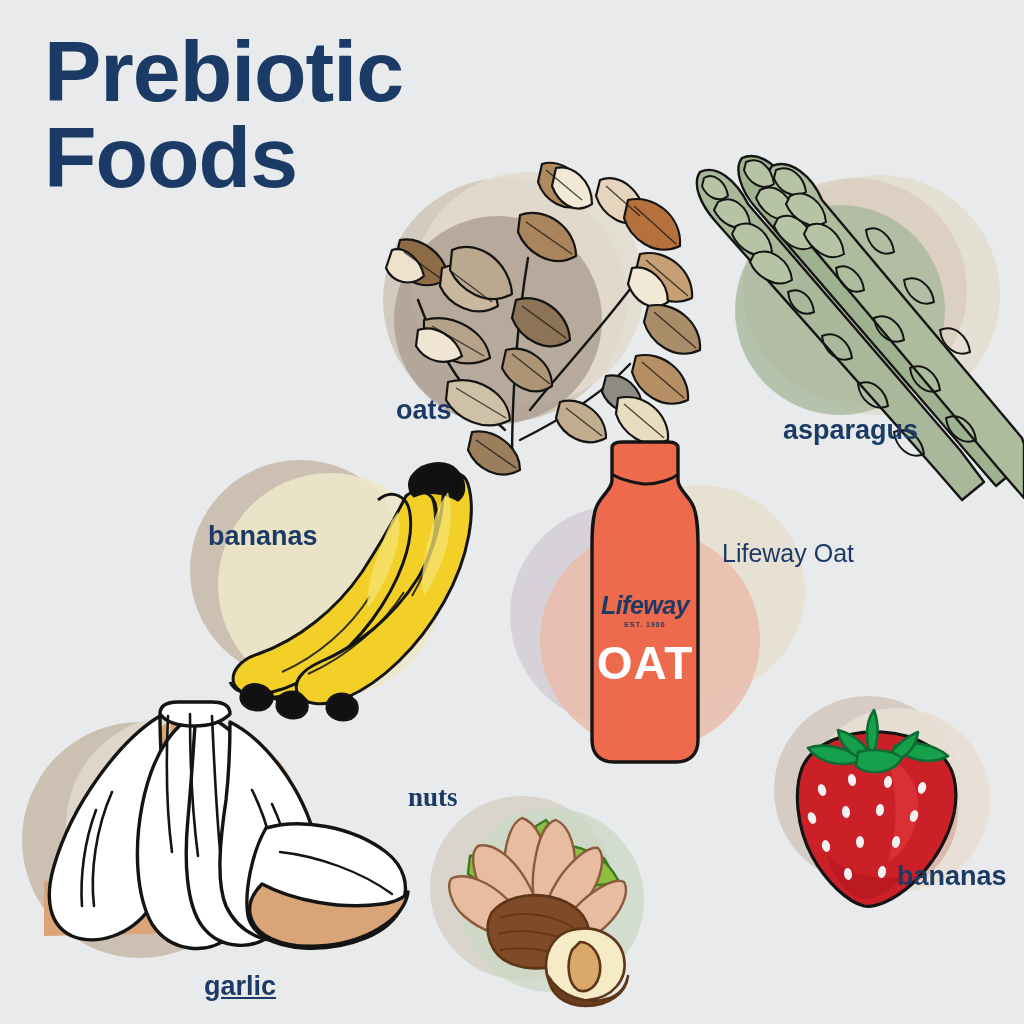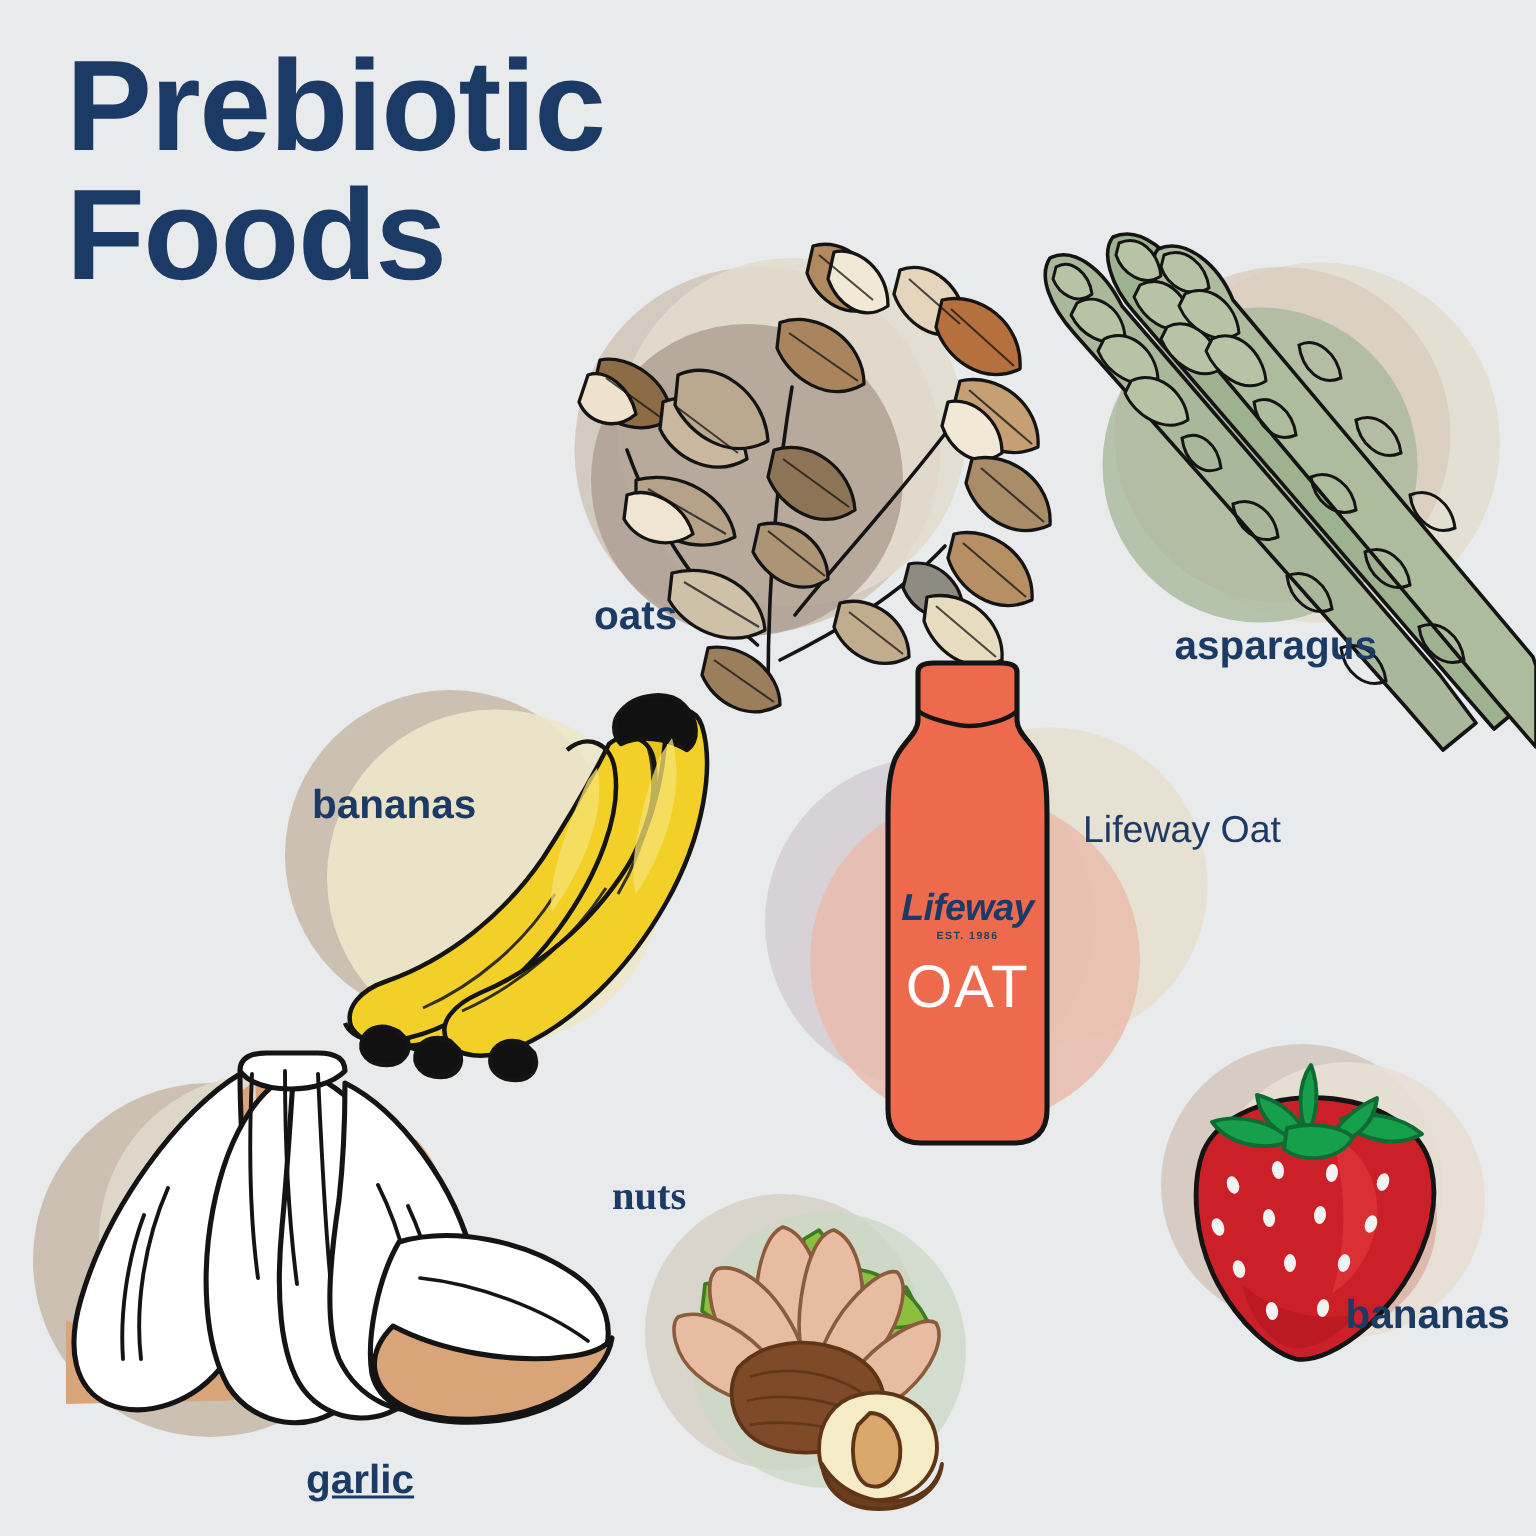--- a/index.html
+++ b/index.html
@@ -371,21 +371,21 @@
              L 698 740 C 698 754, 690 762, 676 762 L 614 762 C 600 762, 592 754, 592 740
              L 592 548 C 592 534, 592 520, 596 508 C 600 496, 612 490, 612 480 Z" fill="#EE6A4D" stroke="#141414" stroke-width="3.4" stroke-linejoin="round"></path>
     <path d="M612 474 C 620 480, 640 484, 646 484 C 656 484, 672 480, 678 474" fill="none" stroke="#141414" stroke-width="3"></path>
   </svg>
 
   <div style="position:absolute; left:592px; top:556px; width:106px; text-align:center;margin-top:35px;">
     <div style="font-family:'Liberation Sans', sans-serif; font-weight:bold; font-size:25px;
                 color:#1C3A66; letter-spacing:-0.5px; font-style:italic;">Lifeway</div>
     <div style="font-family:'Liberation Sans', sans-serif; font-weight:bold; font-size:7px;
                 color:#1C3A66; letter-spacing:1px; margin-top:1px; opacity:0.95;">EST. 1986</div>
-    <div style="font-family:'Liberation Sans', sans-serif; font-weight:normal; font-size:40px;
+    <div style="font-family:'Liberation Sans', sans-serif; font-weight:bold; font-size:46px;
                 color:#FFFFFF; letter-spacing:1px; margin-top:8px;">OAT</div>
   </div>
 
   <div class="title">Prebiotic
 Foods</div>
 
   <div class="label lbl-oats">oats</div>
   <div class="label lbl-asparagus">asparagus</div>
   <div class="label lbl-bananas">bananas</div>
   <div class="label reg lbl-product">Lifeway Oat</div>

